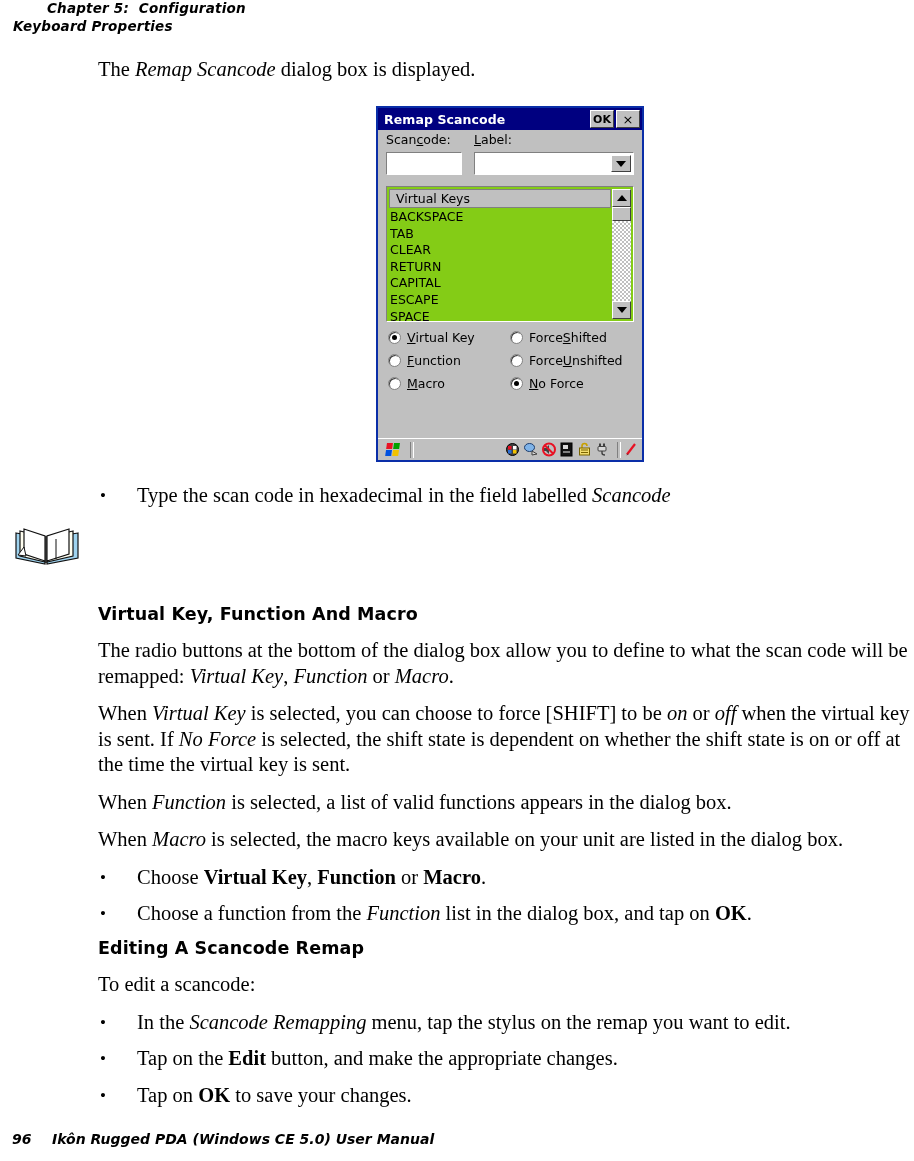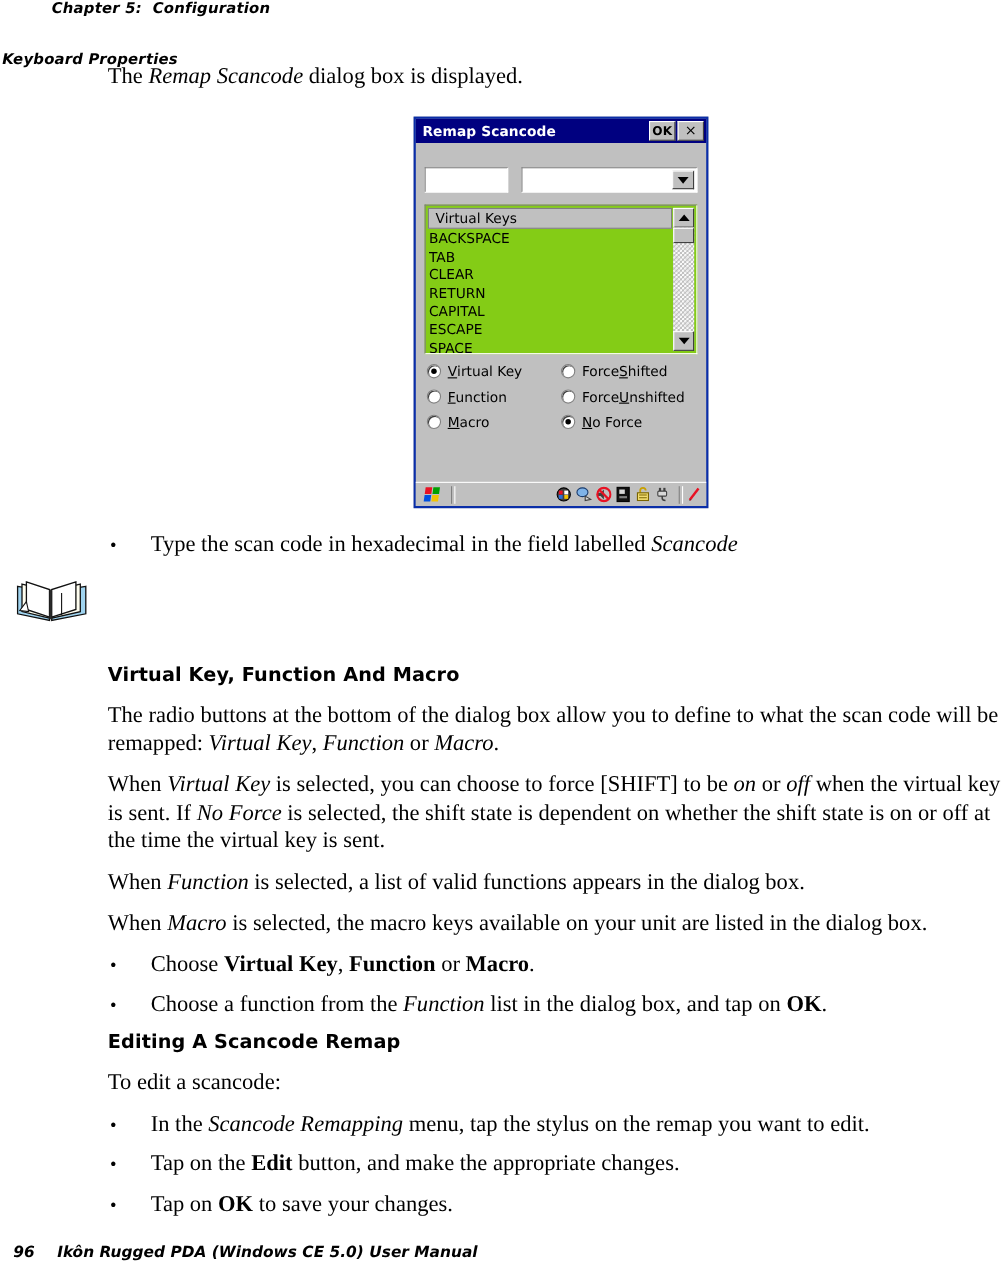--- a/index.html
+++ b/index.html
@@ -19,21 +19,21 @@
     font-style:italic; font-weight:bold;
     font-size:13.5px; letter-spacing:.2px;
     padding-left:2px; line-height:17px;
     white-space:pre;
     margin-left:45px;
   }
   .hdr-line2 {
     font-family:"DejaVu Sans", sans-serif;
     font-style:italic; font-weight:bold;
     font-size:13.5px; letter-spacing:.2px;
-    padding-left:2px; line-height:18px;margin-top:28px;
+    padding-left:13px; line-height:18px;
   }
 
   
   .col { position:absolute; left:98px; top:0; width:818px; }
   p.body {
     font-size:20.5px; line-height:25.5px;
     margin:0 0 12px 0; text-align:left;
   }
   .it { font-style:italic; }
   .bd { font-weight:bold; }
@@ -254,20 +254,24 @@
 </div>
 
 <div class="shot">
 
   <div class="titlebar">
     <div class="ttl">Remap Scancode</div>
     <div class="tbtn">OK</div>
     <div class="tbtn x">×</div>
   </div>
 
+  <div class="lblrow">
+    <div class="lbl lbl-scancode"><span>Scan</span><u>c</u><span>ode:</span></div>
+    <div class="lbl lbl-label"><span></span><u>L</u><span>abel:</span></div>
+  </div>
 
   <div class="field f-scancode"></div>
 
   <div class="field f-label">
     <div class="cbo-arrow">
         <span class="tri dn"></span>
       </div>
   </div>
 
   <div class="listbox">

